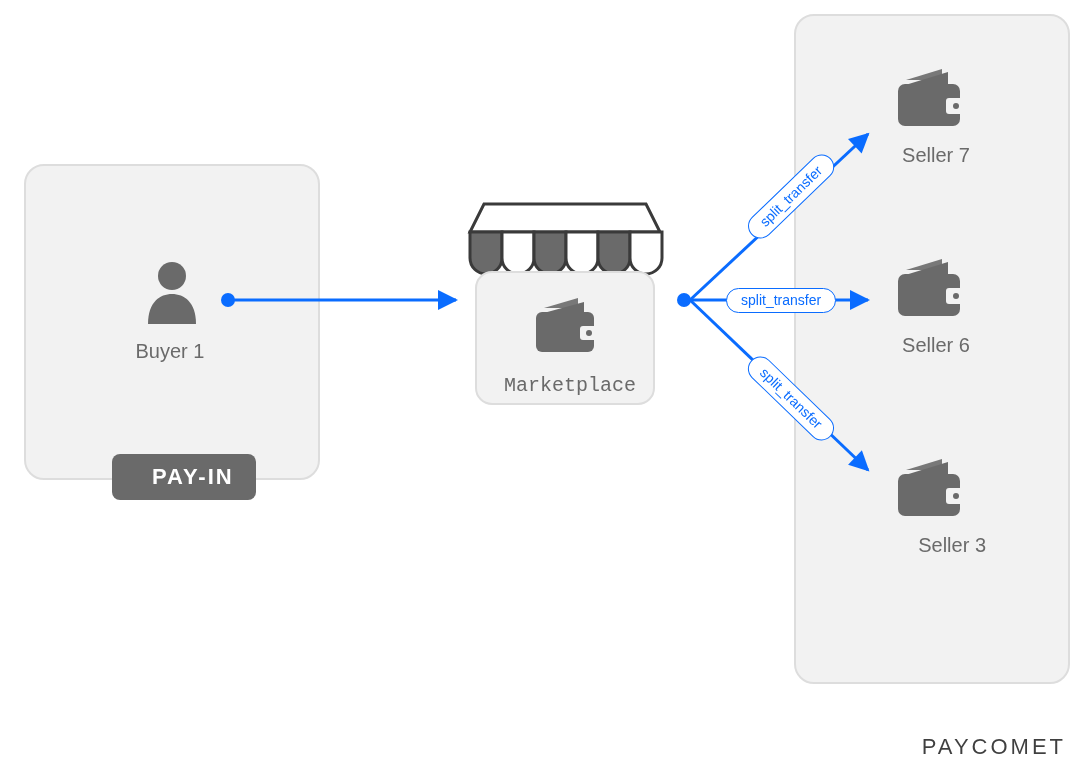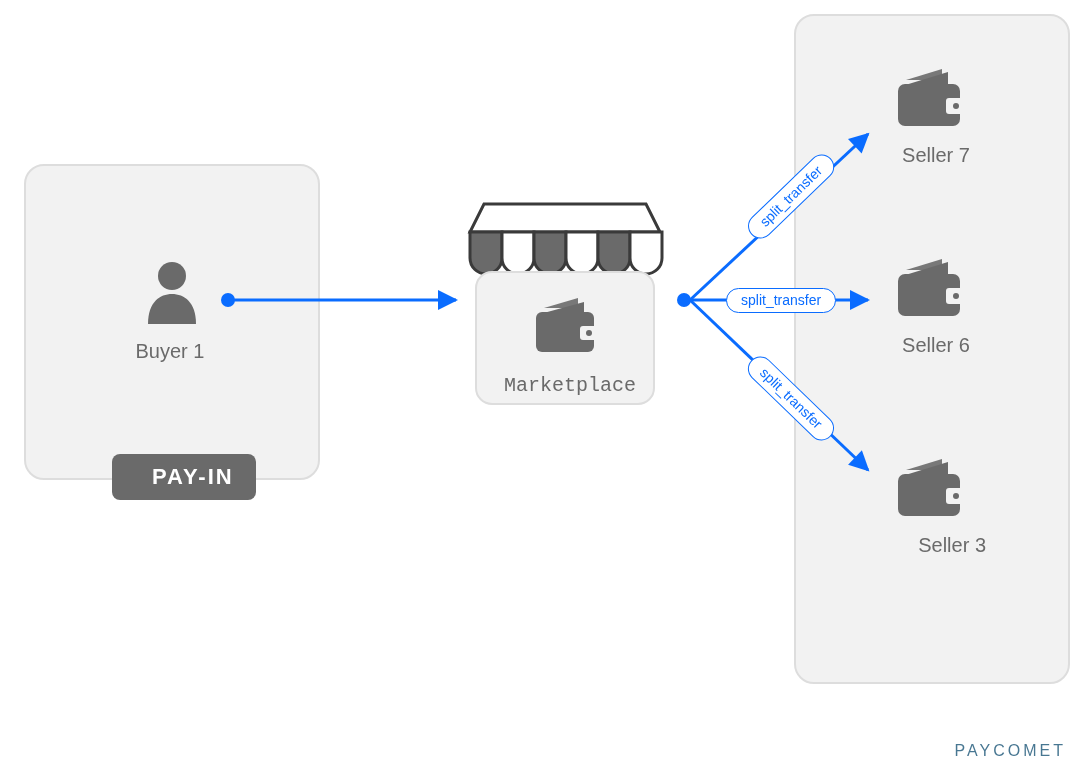--- a/index.html
+++ b/index.html
@@ -4,21 +4,21 @@
 <style>
   html,body{margin:0;padding:0;background:#fff;font-family:Helvetica,Arial,sans-serif;}
   .stage{position:relative;width:1086px;height:772px;}
   svg{position:absolute;left:0;top:0;}
   .box{position:absolute;background:#f2f2f2;border:2px solid #ddd;border-radius:20px;}
   .tag{position:absolute;background:#6a6a6a;color:#fff;font-weight:bold;letter-spacing:2px;
        border-radius:8px;padding:10px 22px;font-size:22px;}
   .lbl{position:absolute;color:#6a6a6a;font-size:20px;text-align:center;}
   .pill{position:absolute;background:#fff;border:1.8px solid #0a6cff;border-radius:14px;
         color:#0a6cff;font-size:14px;padding:3px 14px;white-space:nowrap;line-height:1.2;}
-  .watermark{position:absolute;right:20px;bottom:12px;color:#0c4a6e;font-size:16px;
+  .watermark{position:absolute;right:20px;bottom:12px;color:#000000;font-size:22px;
              letter-spacing:3px;font-family:'Arial',sans-serif;font-weight:300;opacity:0.75;}
   .wallet{position:absolute;fill:#6a6a6a;}
   .storeWrap{position:absolute;}
 </style>
 </head>
 <body>
 <div class="stage">
 
 <div class="box" style="left:24px;top:164px;width:292px;height:312px;"></div>
 <div class="tag" style="left:112px;top:454px;padding-left:40px;">PAY-IN</div>

